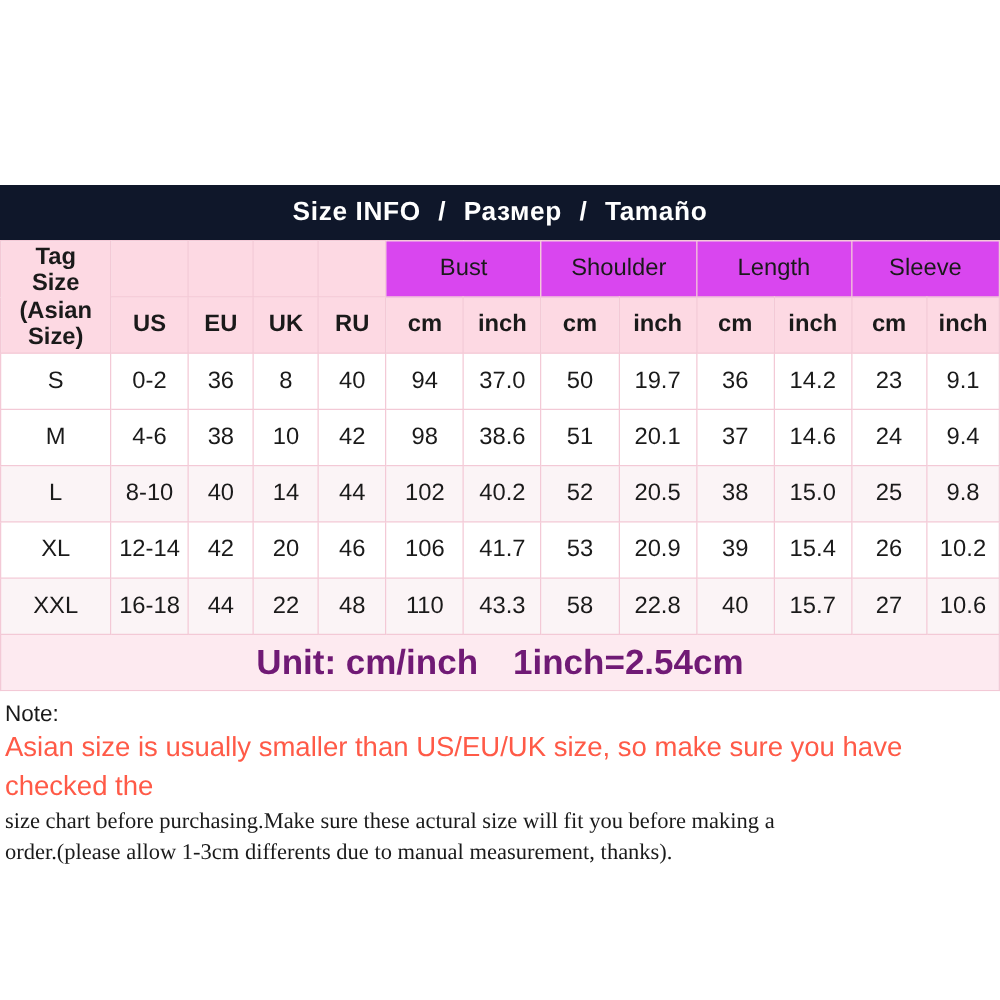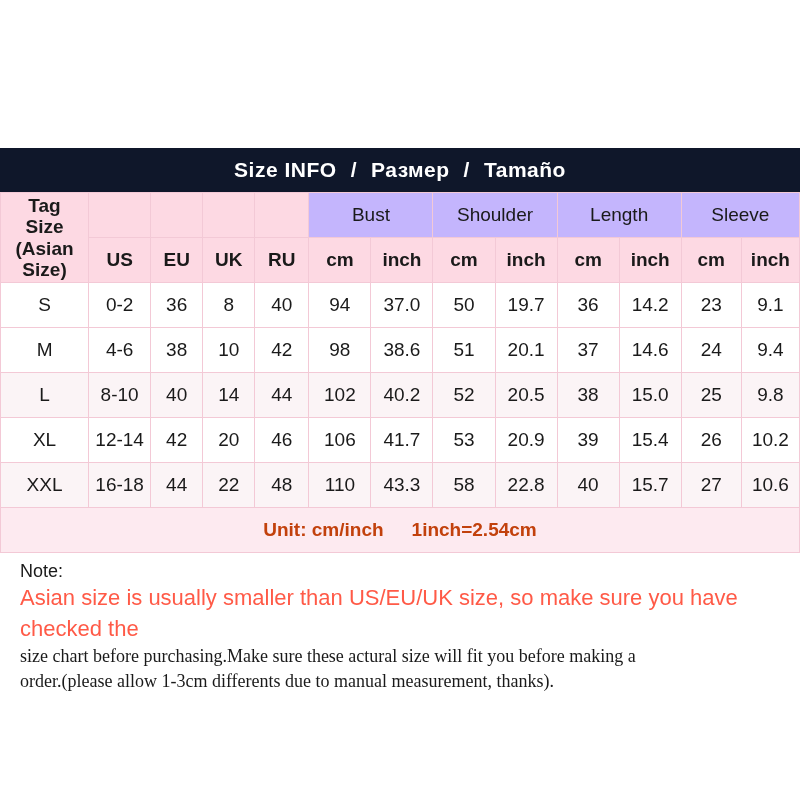--- a/index.html
+++ b/index.html
@@ -68,21 +68,21 @@
     background: #fdd9e3;
   }
   .tag-cell {
     background: #fdd9e3;
     font-weight: bold !important;
     font-size: 19px;
     line-height: 1.12;
     width: 88px;
   }
   .group-hdr {
-    background: #c4b5fd;
+    background: #d946ef;
     font-weight: bold;
     font-size: 20px;
   }
   .row-white td { background: #ffffff; }
   .row-tint td { background: #fbf4f6; }
   td.size-name {
     font-weight: normal;
     background: #fbf4f6 !important;
   }
   .row-white td.size-name { background: #ffffff !important; }
@@ -91,26 +91,26 @@
     height: 44px;
     display: flex;
     align-items: center;
     justify-content: center;
     gap: 28px;
     border-left: 1px solid #f3c9d6;
     border-right: 1px solid #f3c9d6;
     border-bottom: 1px solid #f3c9d6;
   }
   .unit-row span {
-    color: #c2410c;
-    font-size: 19px;
+    color: #701a75;
+    font-size: 28px;
     font-weight: bold;
   }
   .note-box {
-    padding: 6px 4px 4px 20px;
+    padding: 6px 4px 4px 4px;
     background: #ffffff;
   }
   .note-label {
     font-size: 18px;
     color: #1a1a1a;
     line-height: 1.35;
   }
   .note-red {
     font-size: 22px;
     color: #ff5a47;

